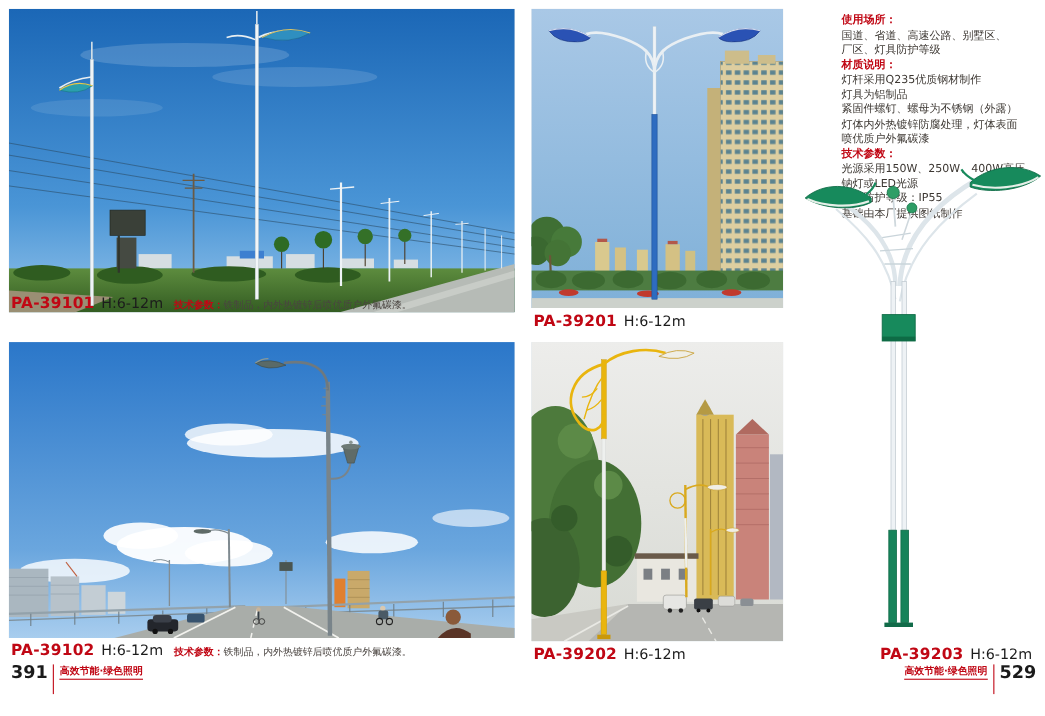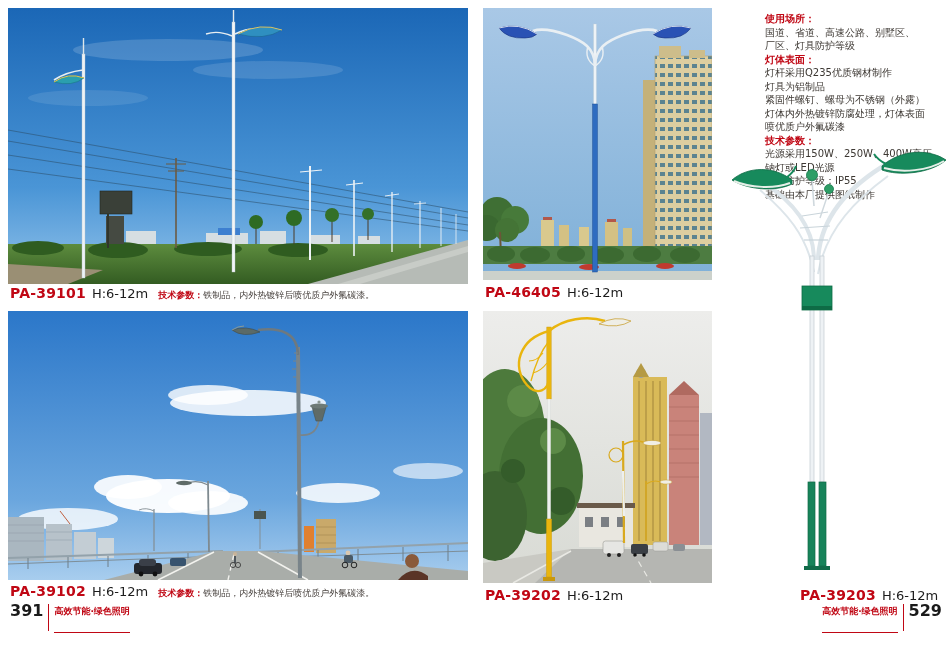--- a/index.html
+++ b/index.html
@@ -15,21 +15,21 @@
   .ht{color:#1c1c1c;font-size:13px;}
   .tech{font-size:9px;margin-left:4px;}
   .tech .lbl{color:#c00714;font-weight:bold;}
   .tech .txt{color:#4a4440;}
   .info{position:absolute;left:765px;top:12px;width:182px;font-size:10px;line-height:13.5px;color:#3c3732;}
   .info .hd{color:#c00714;font-weight:bold;}
   .footer{position:absolute;top:604px;display:flex;align-items:flex-start;}
   .footer .pnum{font-size:16px;font-weight:bold;color:#1a1a1a;line-height:14px;}
   .footer .vline{width:1px;height:27px;background:#c00714;margin:0 5px;}
   .footer .slogan{color:#c00714;font-size:9px;font-weight:bold;line-height:12px;margin-top:1px;
-    border-bottom:1px solid #c00714;padding-bottom:15px;}
+    border-bottom:1px solid #c00714;padding-bottom:0;}
   .footer-left{left:10px;}
   .footer-right{right:8px;}
   .render{position:absolute;left:728px;top:128px;width:222px;height:458px;}
 </style>
 </head>
 <body>
 
 <div class="photo" style="left:8px;top:8px;width:460px;height:276px;">
 <svg viewBox="0 0 460 276" width="460" height="276" preserveAspectRatio="none">
   <defs>
@@ -114,21 +114,21 @@
     <line x1="448" y1="206" x2="448" y2="236" stroke-width="0.8"></line>
   </g>
   <g stroke="#6b5a43">
     <line x1="168" y1="150" x2="168" y2="240" stroke-width="1.6"></line>
     <line x1="158" y1="156" x2="178" y2="156" stroke-width="1"></line>
         <line x1="160" y1="163" x2="176" y2="163" stroke-width="1"></line>
   </g>
 </svg>
 </div>
 
-<div class="caption" style="left:10px;top:285px;">
+<div class="caption" style="left:10px;top:268px;">
   <span class="code">PA-39101</span>
   <span class="ht">H:6-12m</span>
   <span class="tech">
     <span class="lbl">技术参数：</span><span class="txt">铁制品，内外热镀锌后喷优质户外氟碳漆。</span>
   </span>
 </div>
 
 <div class="photo" style="left:8px;top:311px;width:460px;height:269px;">
 <svg viewBox="0 0 460 269" width="460" height="269" preserveAspectRatio="none">
   <defs>
@@ -318,21 +318,21 @@
     <path d="M112 58 q 11 -7 7 -20" stroke="#e9eff3" stroke-width="1.4" fill="none"></path>
     <path d="M54 26 q -18 -12 -38 -6 q 8 11 26 10 q 8 0 12 -4 Z" fill="#2a52b4" stroke="#17327e" stroke-width="0.6"></path>
     <path d="M54 26 q -18 -12 -38 -6" stroke="#cfd9ee" stroke-width="1" fill="none"></path>
     <path d="M170 26 q 18 -12 38 -6 q -8 11 -26 10 q -8 0 -12 -4 Z" fill="#2a52b4" stroke="#17327e" stroke-width="0.6"></path>
     <path d="M170 26 q 18 -12 38 -6" stroke="#cfd9ee" stroke-width="1" fill="none"></path>
   </g>
 </svg>
 </div>
 
 <div class="caption" style="left:485px;top:284px;">
-  <span class="code">PA-46405</span>
+  <span class="code">PA-39201</span>
   <span class="ht">H:6-12m</span>
 </div>
 
 <div class="photo" style="left:483px;top:311px;width:229px;height:272px;">
 <svg viewBox="0 0 229 272" width="229" height="272" preserveAspectRatio="none">
   <defs>
     <linearGradient id="sky4" x1="0" y1="0" x2="0" y2="1">
       <stop offset="0" stop-color="#ededeb"></stop>
           <stop offset="1" stop-color="#d8dad4"></stop>
     </linearGradient>
@@ -419,21 +419,21 @@
 
 <div class="caption" style="left:485px;top:587px;">
   <span class="code">PA-39202</span>
   <span class="ht">H:6-12m</span>
 </div>
 
 <div class="info">
   <div class="hd">使用场所：</div>
   <div>国道、省道、高速公路、别墅区、</div>
   <div>厂区、灯具防护等级</div>
-  <div class="hd">灯体表面：</div>
+  <div class="hd">材质说明：</div>
   <div>灯杆采用Q235优质钢材制作</div>
   <div>灯具为铝制品</div>
   <div>紧固件螺钉、螺母为不锈钢（外露）</div>
   <div>灯体内外热镀锌防腐处理，灯体表面</div>
   <div>喷优质户外氟碳漆</div>
   <div class="hd">技术参数：</div>
   <div>光源采用150W、250W、400W高压</div>
   <div>钠灯或LED光源</div>
   <div>灯具防护等级：IP55</div>
   <div>基础由本厂提供图纸制作</div>

